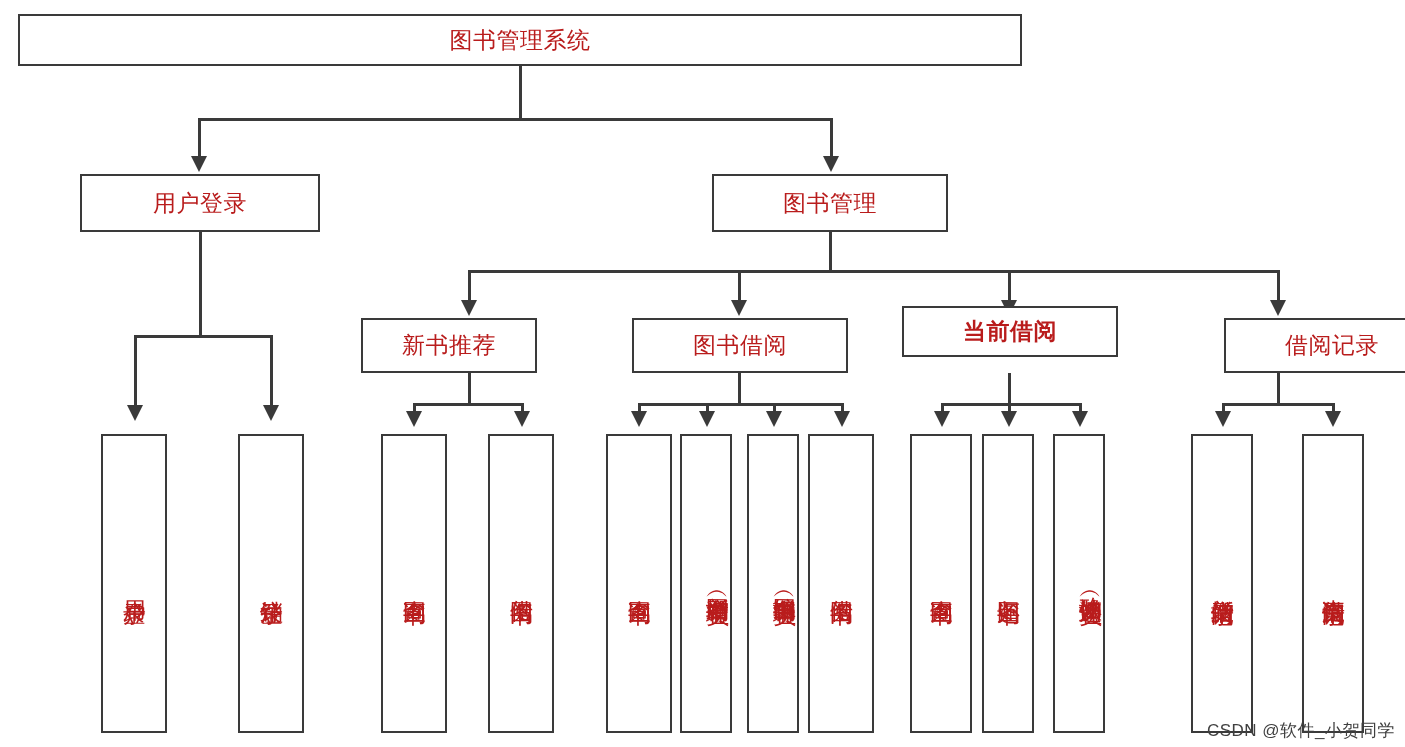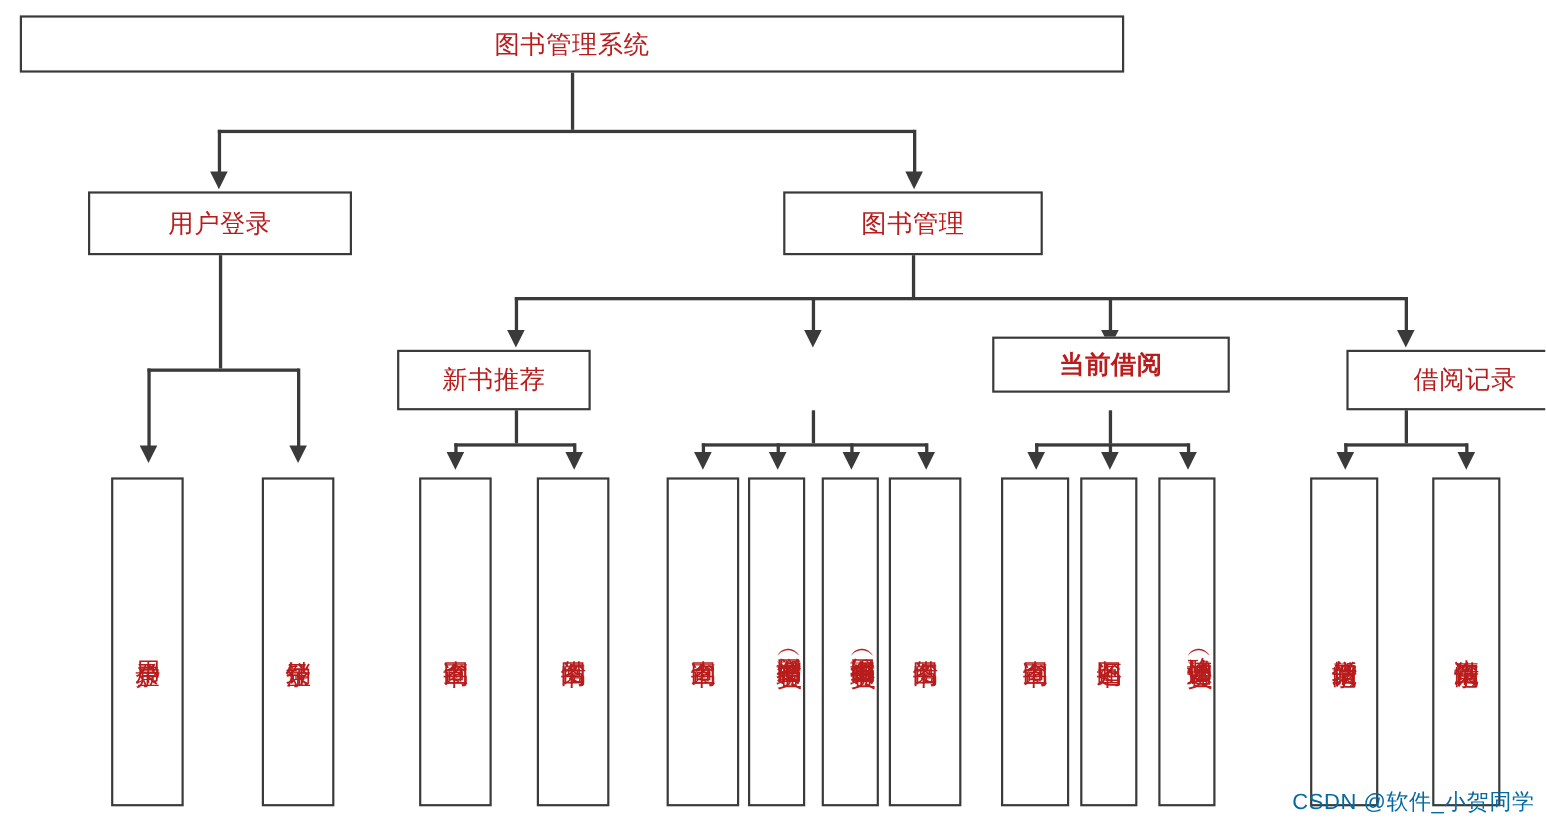--- a/index.html
+++ b/index.html
@@ -63,22 +63,22 @@
     height: 0;
     border-left: 8px solid transparent;
     border-right: 8px solid transparent;
     border-top: 16px solid #3a3a3a;
   }
 
   #watermark {
     position: absolute;
     right: 10px;
     bottom: 5px;
-    font-size: 20px;
-    color: #0369a1;
+    font-size: 17px;
+    color: #404040;
     white-space: nowrap;
     letter-spacing: 0.5px;
   }
 </style>
 </head>
 <body>
 
 <div id="canvas">
 
   <div class="node horiz" style="left:18px; top:14px; width:1004px; height:52px;">
@@ -120,20 +120,23 @@
   <div class="arrow" style="left:731px; top:300px;"></div>
 
   <div class="edge v" style="left:1008px; top:270px; height:32px;"></div>
   <div class="arrow" style="left:1001px; top:300px;"></div>
 
   <div class="edge v" style="left:1277px; top:270px; height:32px;"></div>
   <div class="arrow" style="left:1270px; top:300px;"></div>
 
   <div class="node horiz" style="left:361px; top:318px; width:176px; height:55px;">
     <span>新书推荐</span>
+  </div>
+  <div class="node horiz" style="left:632px; top:318px; width:216px; height:55px;">
+    <span>图书借阅</span>
   </div>
   <div class="node horiz" style="left:902px; top:306px; width:216px; height:51px;font-weight:bold;">
     <span>当前借阅</span>
   </div>
   <div class="node horiz" style="left:1224px; top:318px; width:216px; height:55px;">
     <span>借阅记录</span>
   </div>
 
   <div class="edge v" style="left:468px; top:373px; height:30px;"></div>
   <div class="edge h" style="left:413px; top:403px; width:110px;"></div>

